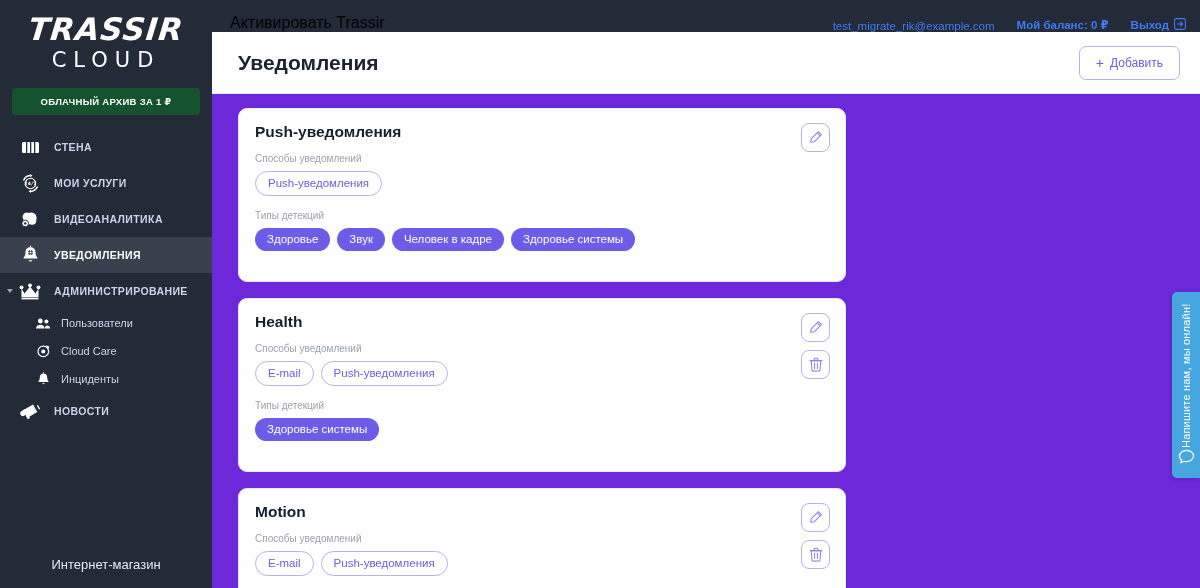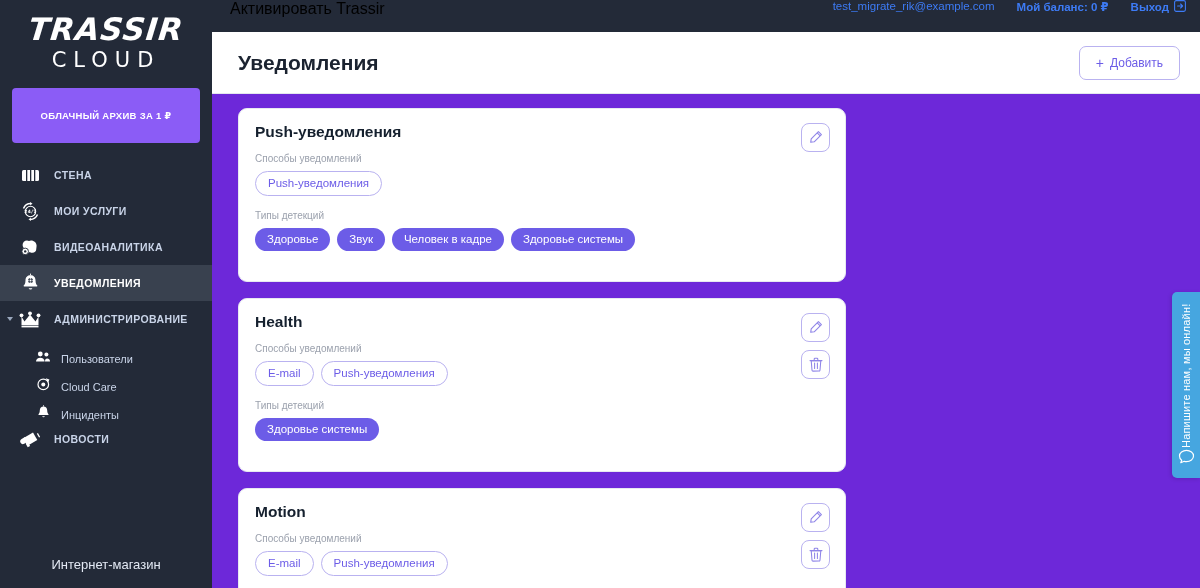--- a/index.html
+++ b/index.html
@@ -33,27 +33,27 @@
   .logo-cloud {
     font-family: "DejaVu Sans", sans-serif;
     font-weight: normal;
     font-size: 21px;
     letter-spacing: 7px;
     color: #ffffff;
     margin-top: 3px;
   }
   .archive-btn {
     margin: 16px 12px 0 12px;
-    background: #8b5cf6;
+    background: #14532d;
     color: #ffffff;
     font-size: 9.5px;
     font-weight: bold;
     letter-spacing: 0.3px;
     text-align: center;
-    padding: 22px 4px;
+    padding: 8px 4px;
     border-radius: 4px;
     cursor: pointer;
     user-select: none;
   }
   .nav { margin-top: 14px; flex: 1 1 auto; }
   .nav-item {
     display: flex; align-items: center;
     height: 36px;
     padding-left: 18px;
     color: #c9d4e8;
@@ -65,21 +65,21 @@
   }
   .nav-item.active { background: #39414f; color: #ffffff; }
   .nav-item .ico {
     width: 24px; height: 22px;
     margin-right: 12px;
     display: inline-flex; align-items: center; justify-content: center;
     flex: 0 0 24px;
   }
   .nav-item .ico svg { display:block; }
   .nav-sub {
-    display: flex; align-items: flex-end;
+    display: flex; align-items: center;
     height: 28px;
     padding-left: 34px;
     color: #c9d4e8;
     font-size: 11px;
     font-weight: normal;
     cursor: pointer;
   }
   .nav-sub .ico {
     width: 18px; height: 18px; margin-right: 9px;
     display: inline-flex; align-items: center; justify-content: center;
@@ -99,21 +99,21 @@
     font-size: 13px;
     padding-bottom: 16px;
   }
 
   
   .right { flex: 1 1 auto; display: flex; flex-direction: column; height: 588px; background:#fff; }
 
   .topbar {
     height: 32px;
     background: #232a38;
-    display: flex; align-items: flex-start;
+    display: flex; align-items: flex-end;
     padding: 0 14px 0 18px;
     flex: 0 0 32px;
   }
   .topbar .spacer { flex: 1 1 auto; }
   .topbar .t-link {
     color: #3d7bf5; font-size: 11.5px;
     margin-left: 22px; cursor: pointer;
     display: inline-flex; align-items: center; gap: 5px;
     white-space: nowrap;
   }

